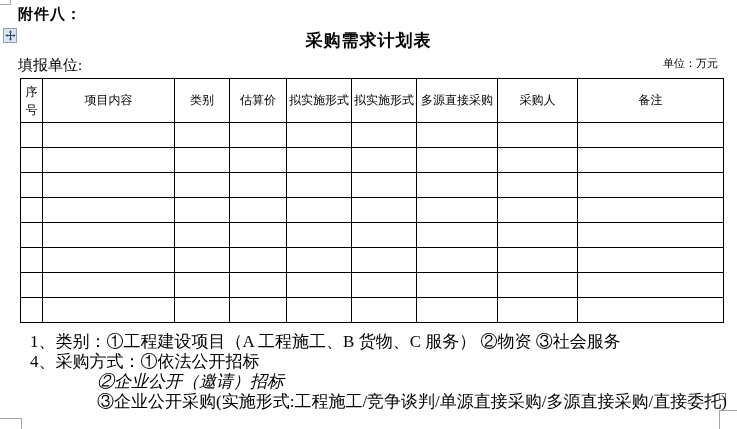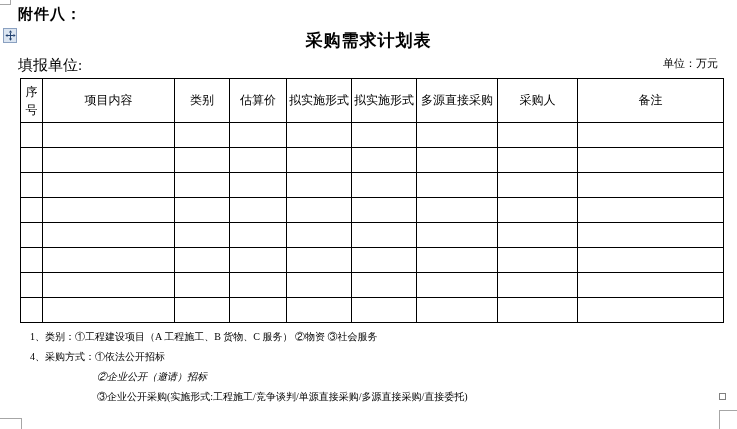--- a/index.html
+++ b/index.html
@@ -55,21 +55,21 @@
   .ptable th, .ptable td {
     border:1px solid #000; padding:0 1px;
     font-size:12px; font-weight:normal; text-align:center; vertical-align:middle;
     overflow:hidden;
   }
   .ptable thead tr { height:44px; }
   .ptable tbody tr { height:25px; }
   .ptable th { white-space:nowrap; }
   .ptable th.wrap { white-space:normal; word-break:break-all; line-height:18px; }
   
-  .note { position:absolute; font-size:10px; white-space:nowrap; }
+  .note { position:absolute; font-size:17px; white-space:nowrap; }
   .note-1 { left:30px; top:330px; }
   .note-2 { left:30px; top:350px; }
   .note-3 { left:97px; top:370px;font-style:italic; }
   .note-4 { left:97px; top:390px; }
 </style>
 </head>
 <body>
 
 <div class="corner corner-tl">
     <span class="h"></span>

